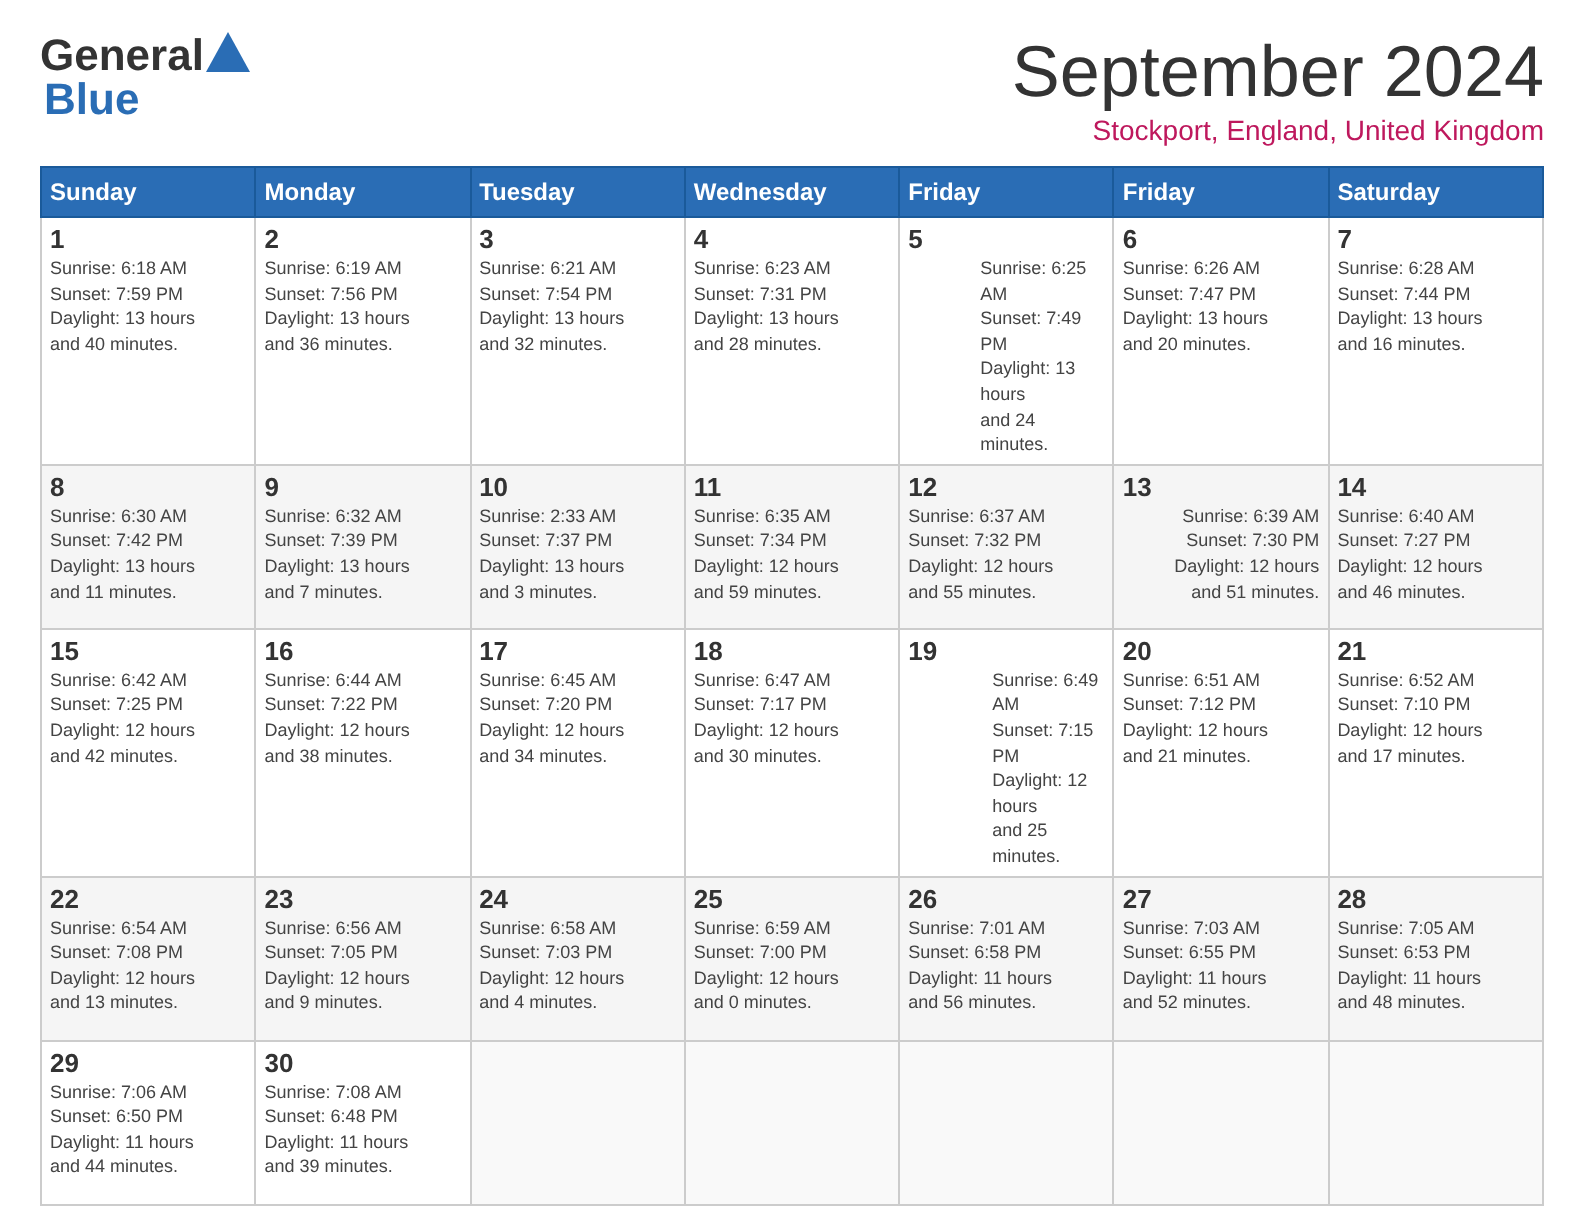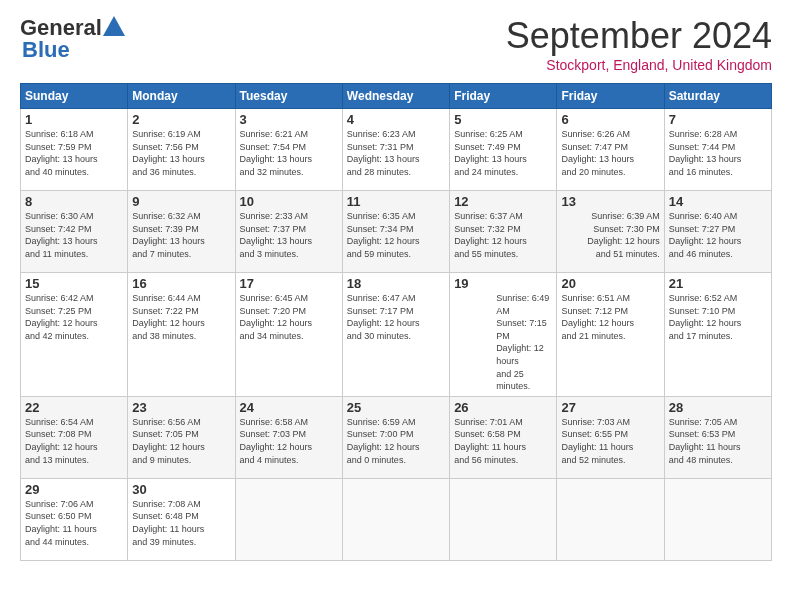--- a/index.html
+++ b/index.html
@@ -142,21 +142,21 @@
           </td>
           <td>
             <span class="day-num">4</span>
             <div class="day-info" style="white-space: pre-line;">Sunrise: 6:23 AM
 Sunset: 7:31 PM
 Daylight: 13 hours
 and 28 minutes.</div>
           </td>
           <td>
             <span class="day-num">5</span>
-            <div class="day-info" style="white-space: pre-line;">Sunrise: 6:25 AM
+            <div class="day-info" style="white-space: pre-line; margin-left: 36px;">Sunrise: 6:25 AM
 Sunset: 7:49 PM
 Daylight: 13 hours
 and 24 minutes.</div>
           </td>
           <td>
             <span class="day-num">6</span>
             <div class="day-info" style="white-space: pre-line;">Sunrise: 6:26 AM
 Sunset: 7:47 PM
 Daylight: 13 hours
 and 20 minutes.</div>

